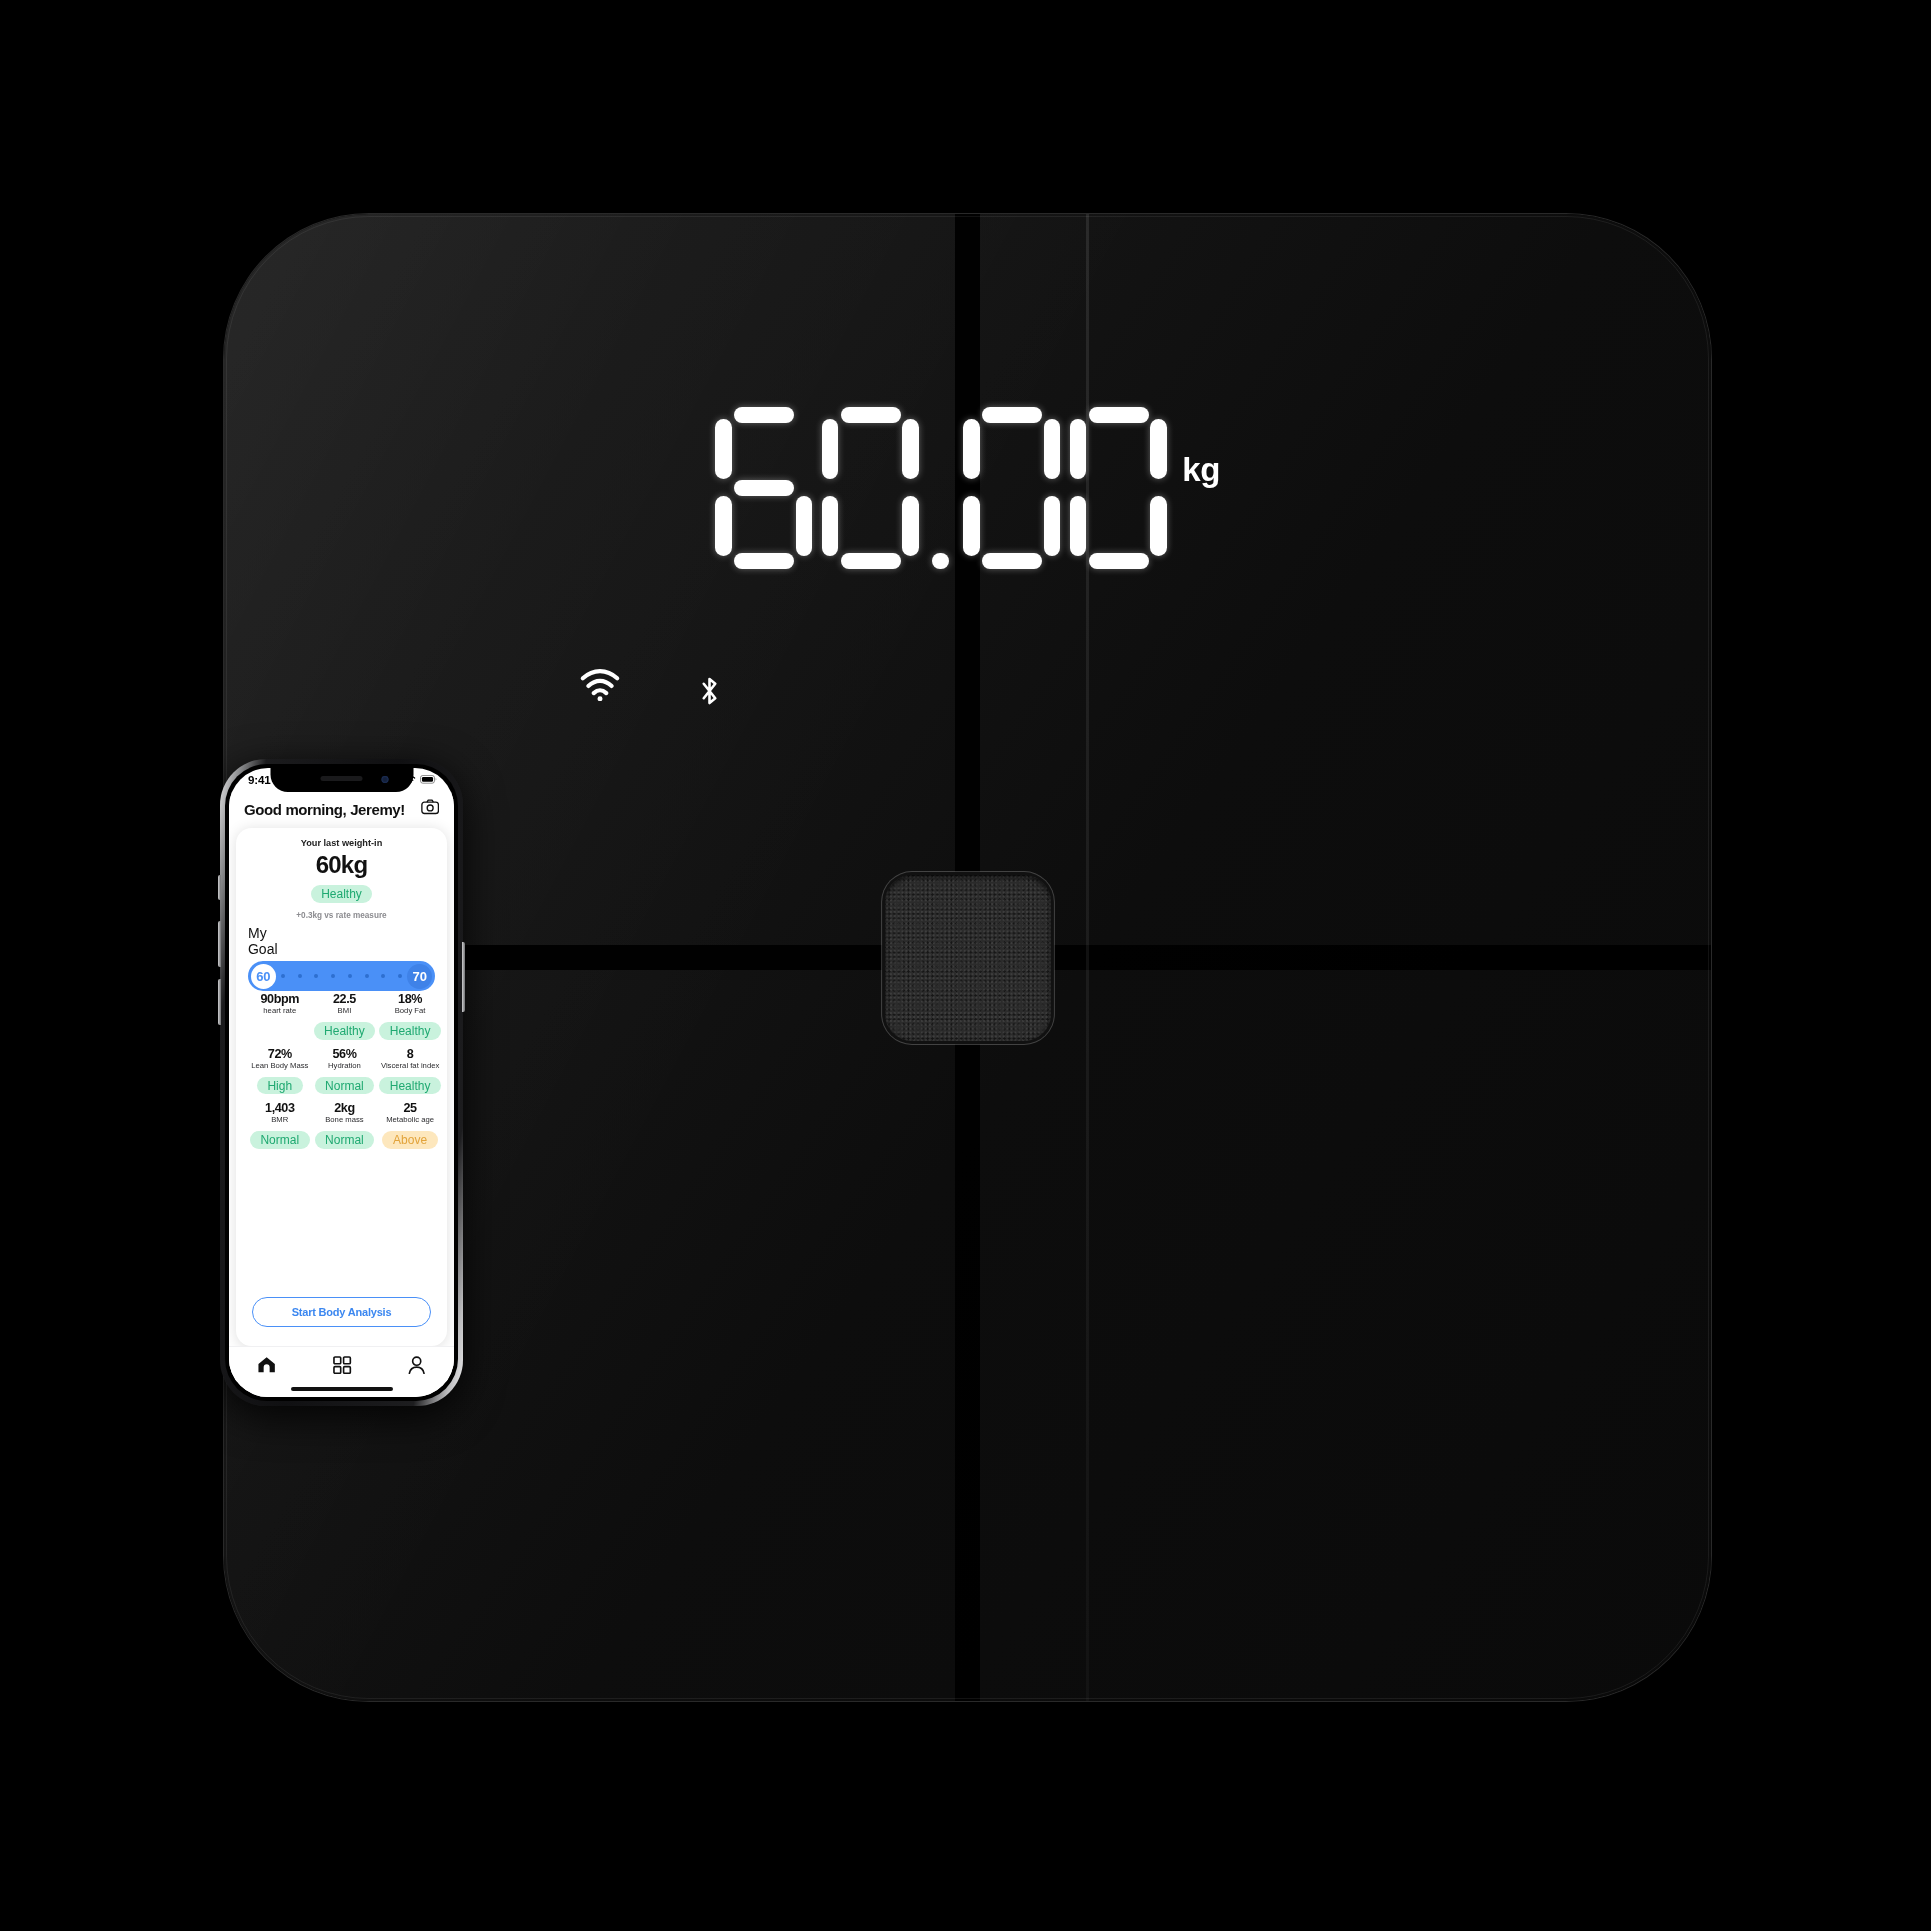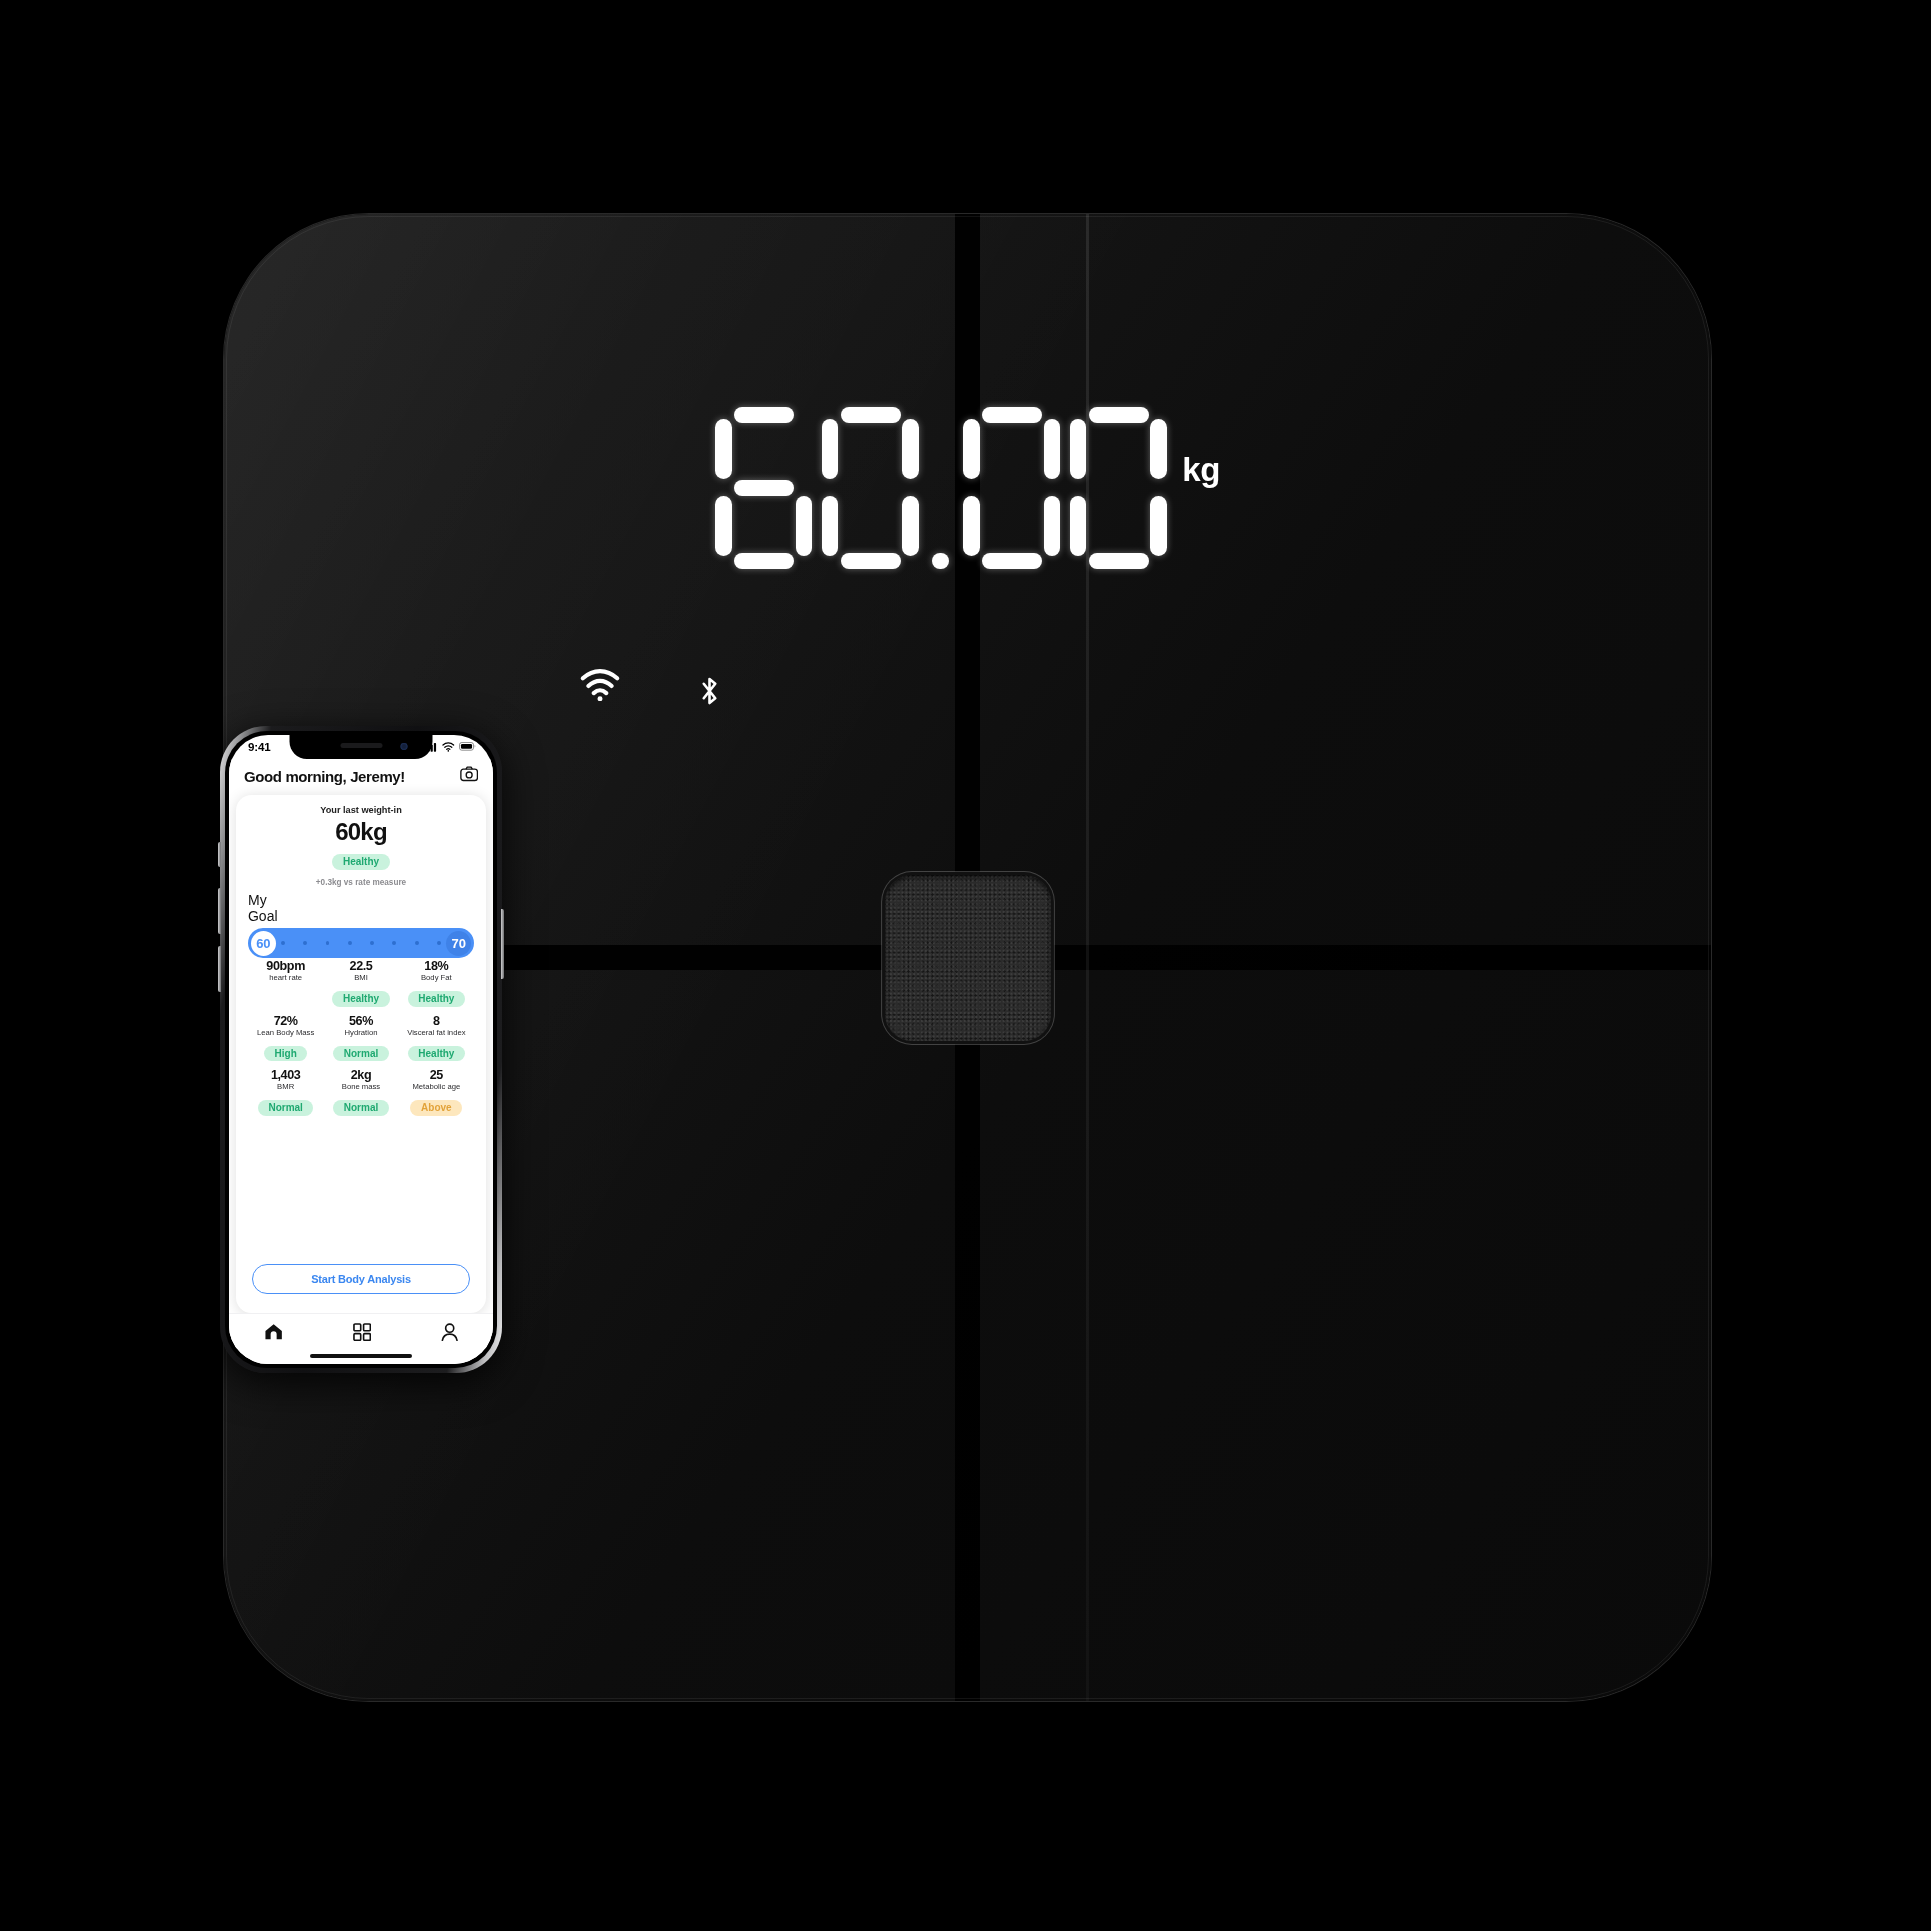--- a/index.html
+++ b/index.html
@@ -59,21 +59,21 @@
   #icons{position:absolute;top:357px;left:0;width:100%;height:58px;}
   #wifi{position:absolute;left:355px;top:97px;}
   #bt{position:absolute;left:473px;top:104px;}
 
   
   #brand{position:absolute;left:0;top:1023px;width:100%;text-align:center;}
   #brand-mark{display:block;margin:0 auto 13.5px;}
   #brand-word{font-size:77px;font-weight:700;color:#7a7c7e;letter-spacing:-1.9px;line-height:1;}
 
   
-  #phone{position:absolute;left:220px;top:726px;width:282px;height:647px;}
+  #phone{position:absolute;left:220px;top:759px;width:243px;height:647px;}
   #phone-body{position:absolute;inset:0;border-radius:46px;
     background:linear-gradient(100deg,#e9e9ea 0%,#8d8e90 6%,#1b1b1d 13%,#101012 50%,#1d1d1f 86%,#bdbdbf 95%,#f2f2f3 100%);
     box-shadow:0 9.7px 39px rgba(0,0,0,.85);padding:4.8px;box-sizing:border-box;}
   #phone-inner{position:absolute;inset:4.8px;border-radius:42px;background:#000;}
   #screen{position:absolute;inset:3.9px;border-radius:39px;background:#fff;overflow:hidden;
     display:flex;flex-direction:column;}
   #notch{position:absolute;left:50%;top:0;transform:translateX(-50%);width:143px;height:24px;
     background:#000;border-bottom-left-radius:17.4px;border-bottom-right-radius:17.4px;z-index:5;}
   #notch-speaker{position:absolute;left:50%;top:8.7px;transform:translateX(-50%);width:42px;height:4.8px;
     border-radius:2.9px;background:#1a1a1c;}
@@ -90,21 +90,21 @@
   #app{flex:1;display:flex;flex-direction:column;min-height:0;background:#fff;}
   #app-header{display:flex;align-items:center;justify-content:space-between;
     padding:7.7px 15.4px 9.7px 15.4px;}
   #greeting{font-size:15px;font-weight:700;color:#111;letter-spacing:-0.4px;}
 
   #card{margin:0 7.7px;background:#fff;border-radius:15.4px;
     box-shadow:0 1.9px 13.5px rgba(0,0,0,.13);padding:9.7px 11.6px 11.6px;flex:1;
     display:flex;flex-direction:column;min-height:0;}
   #card-label{text-align:center;font-size:9.2px;color:#222;font-weight:600;}
   #card-weight{text-align:center;font-size:24px;font-weight:700;color:#111;margin-top:2.9px;letter-spacing:-0.8px;}
-  .pill{display:inline-block;border-radius:965px;padding:2.9px 10.6px;font-size:10px;font-weight:700;line-height:1;}
+  .pill{display:inline-block;border-radius:965px;padding:2.9px 10.6px;font-size:12px;font-weight:400;line-height:1;}
   .pill-green{background:#c9f2dd;color:#1fa971;}
   .pill-amber{background:#fde7bd;color:#e2a33a;}
   #card-badge-wrap{text-align:center;margin-top:4.8px;}
   #card-delta{text-align:center;font-size:8.2px;color:#8c8c90;margin-top:8.7px;font-weight:600;}
 
   #goal-label{text-align:left;font-size:14px;color:#111;line-height:1.12;margin:5.8px 5.8px 3.9px 0;font-weight:500;}
   #slider{position:relative;height:30px;border-radius:965px;background:#4a90f7;
     display:flex;align-items:center;justify-content:space-between;padding:0 2.9px;box-sizing:border-box;}
   #slider-dots{position:absolute;left:33px;right:33px;top:0;bottom:0;display:flex;align-items:center;
     justify-content:space-between;}

